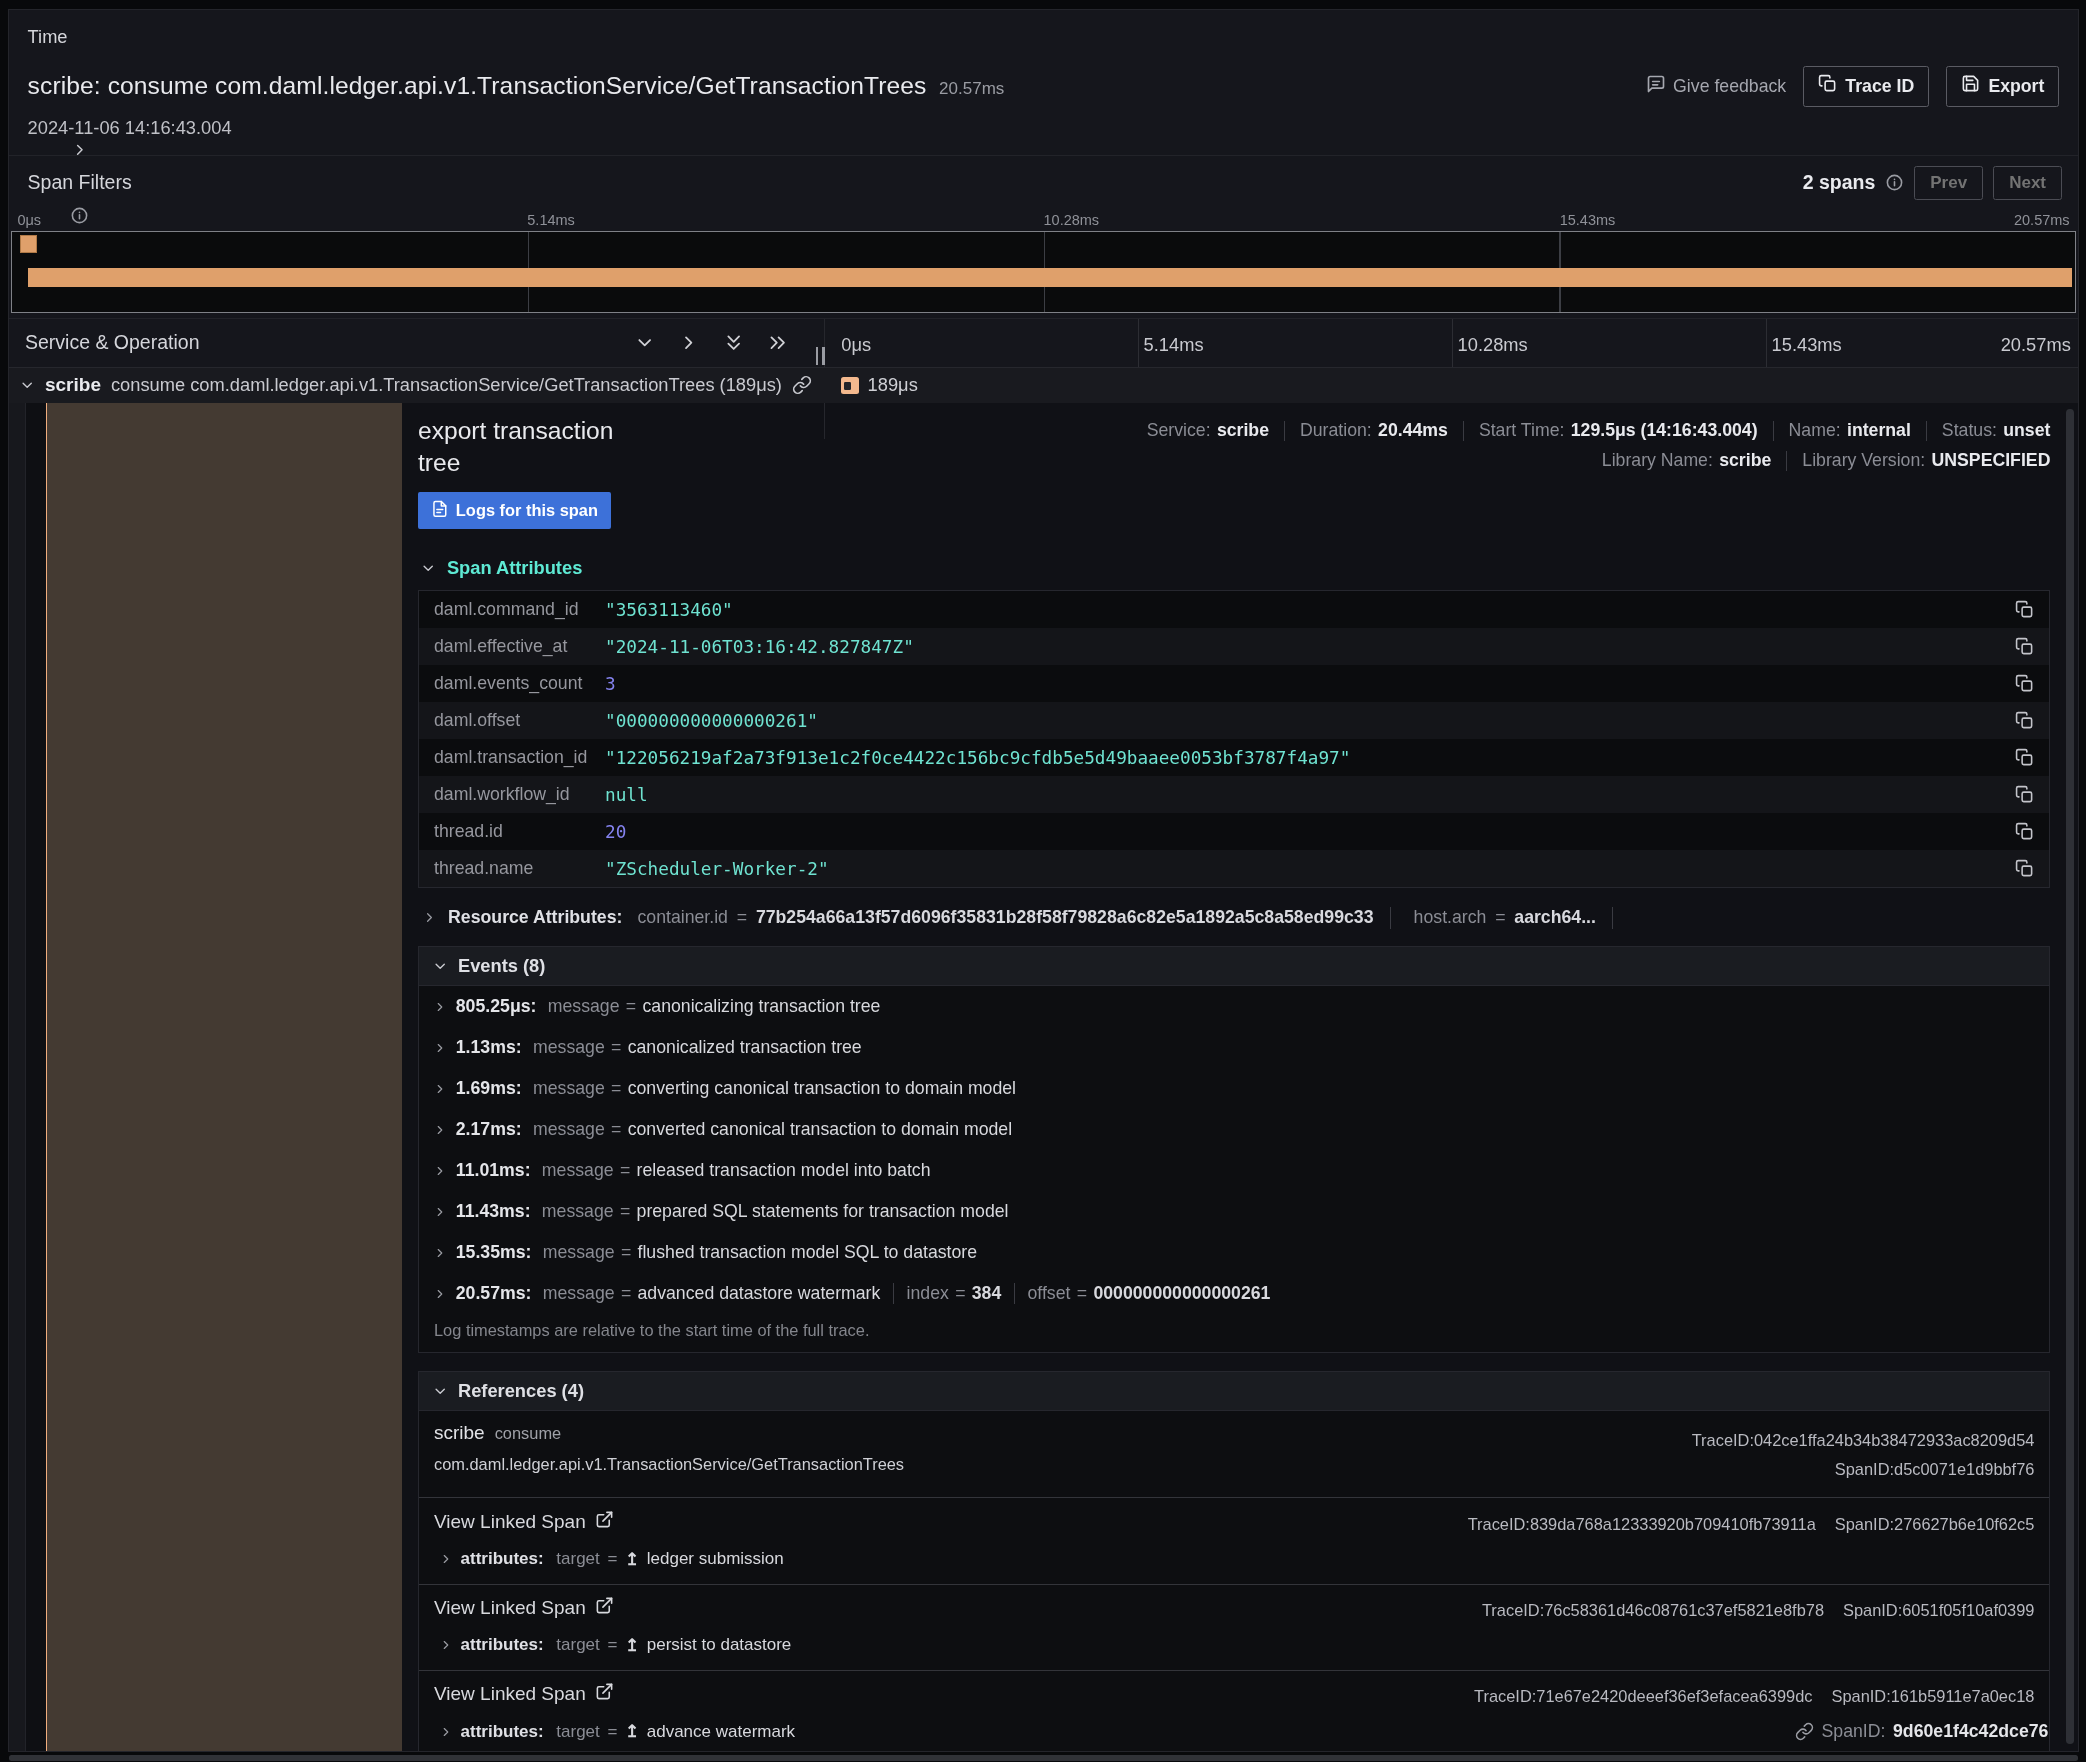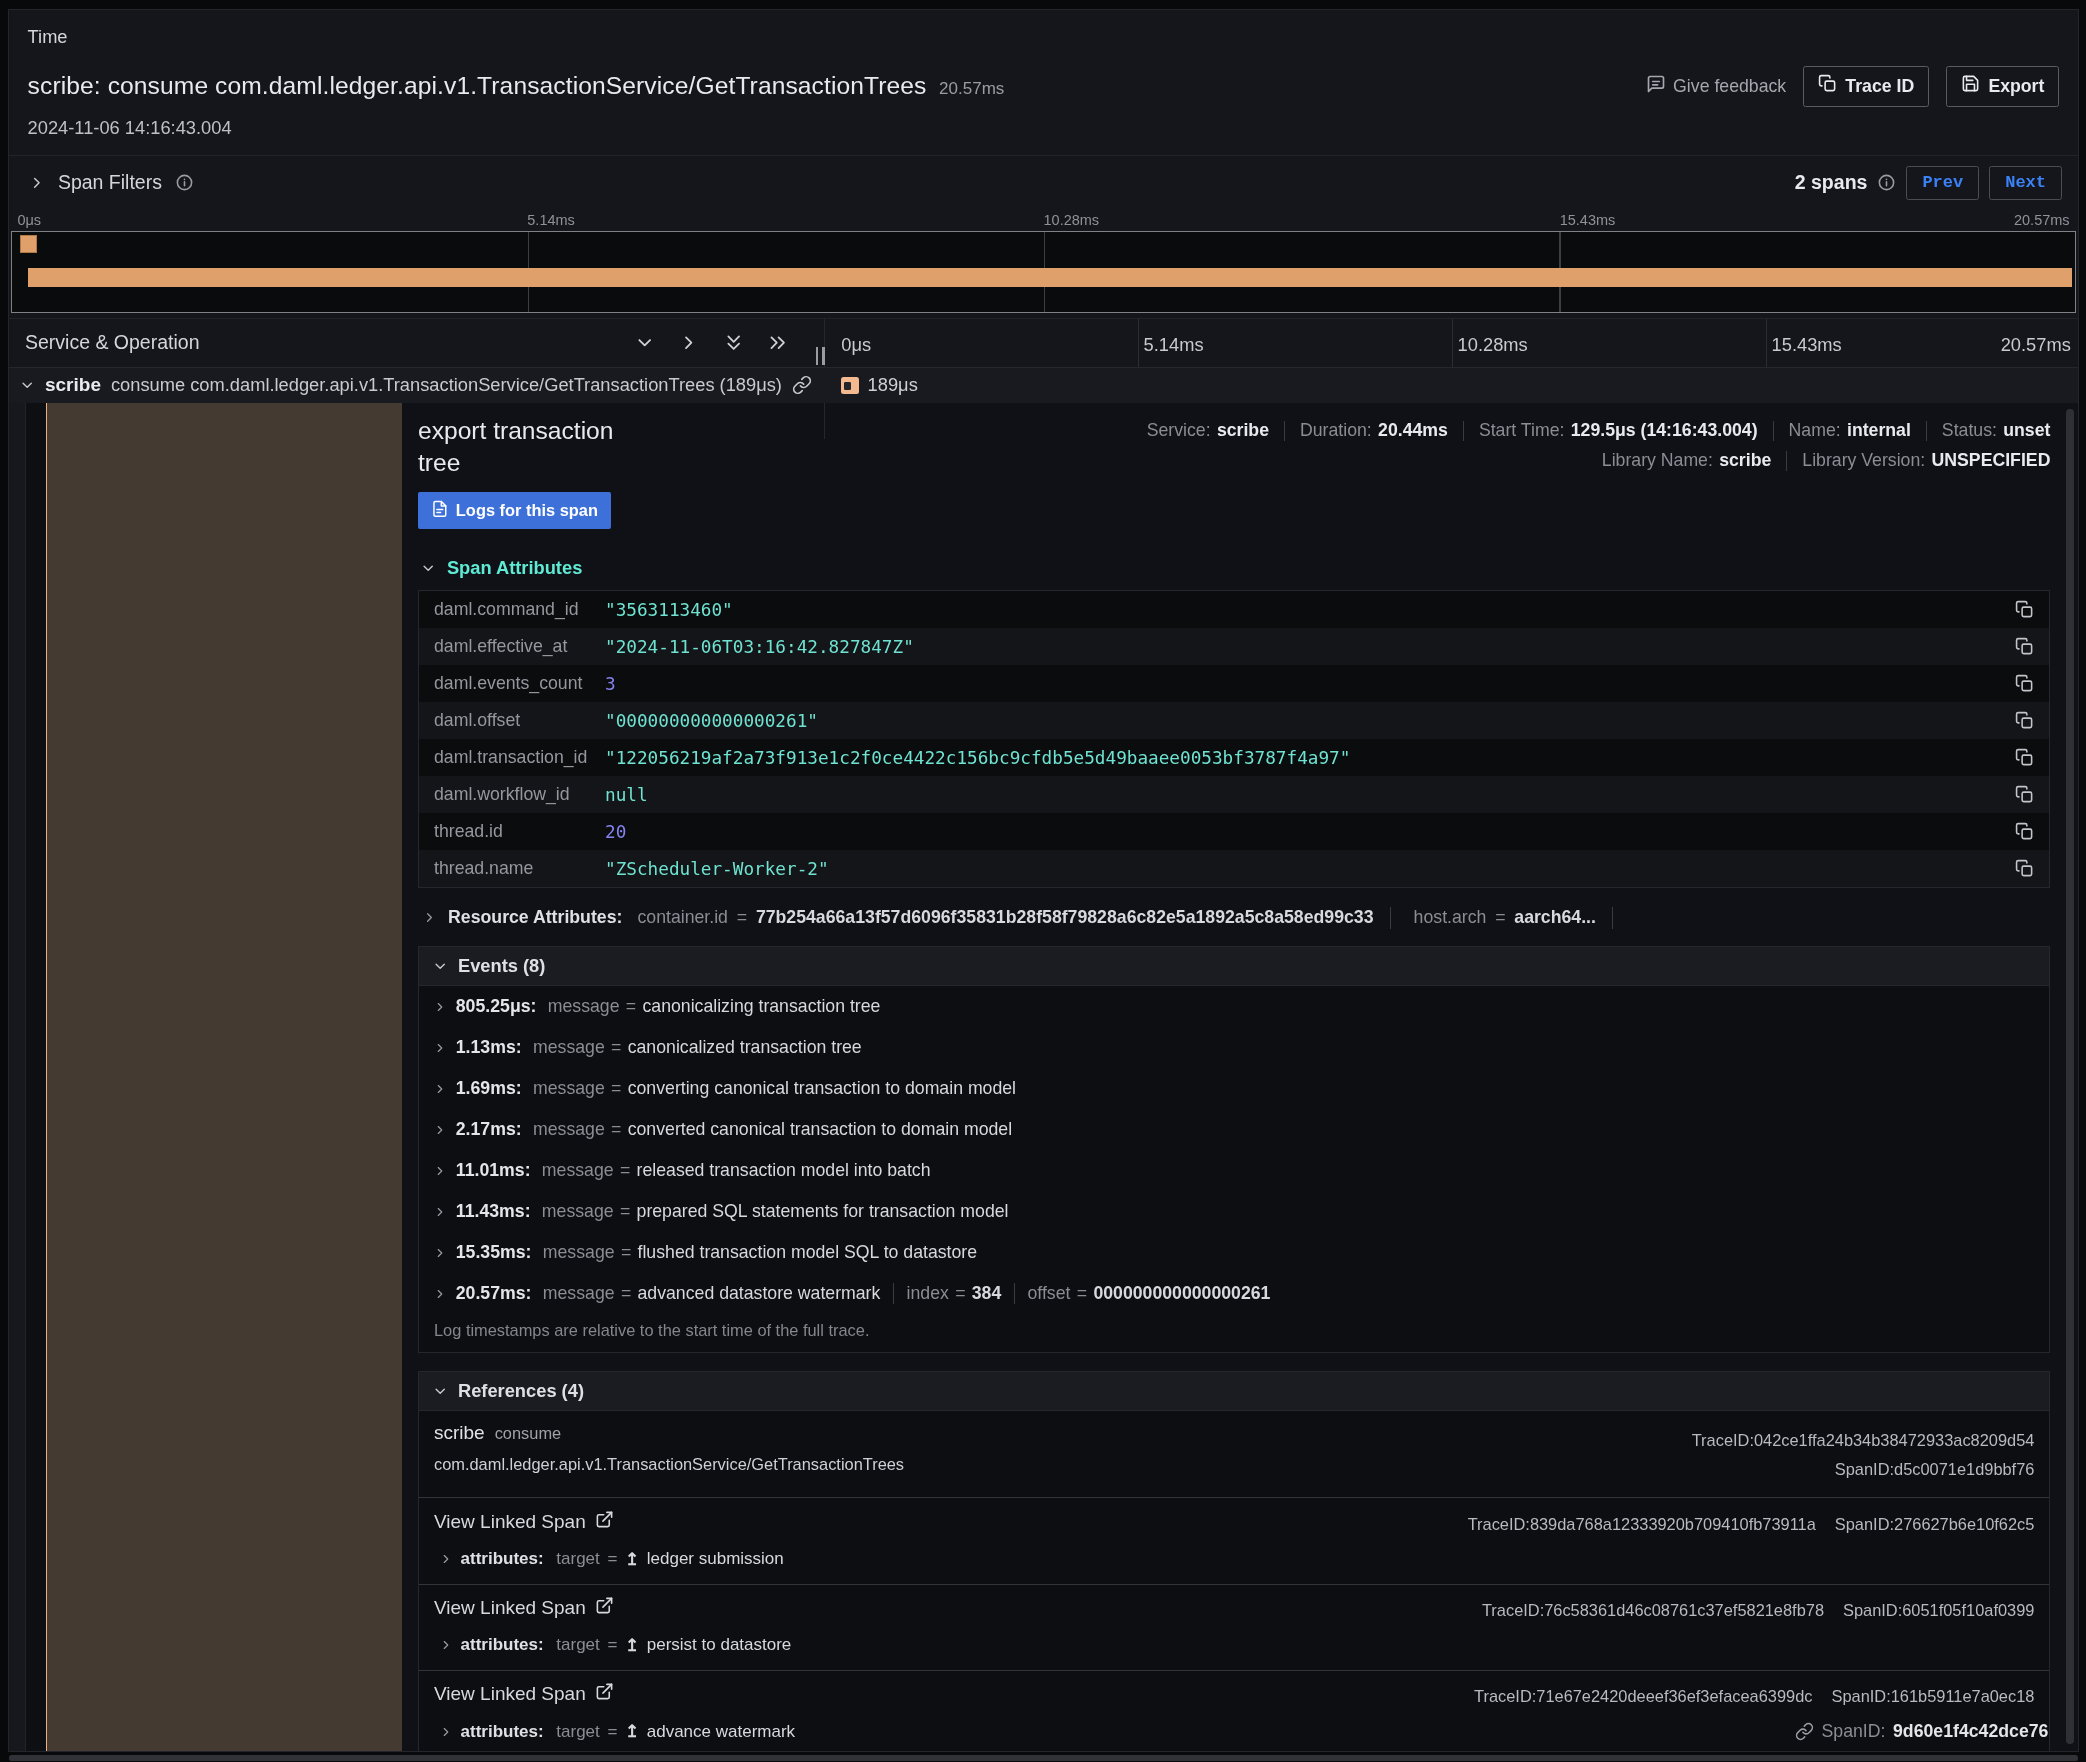--- a/index.html
+++ b/index.html
@@ -28,26 +28,26 @@
   .ghost-btn {
     background:transparent; border:0.6px solid #5a5b63; border-radius:2.5px;
     color:#e9eaee; font-size:17.7px; font-weight:700; font-family:inherit;
     padding:7.6px 14px; display:flex; gap:8.8px; align-items:center; cursor:pointer;
   }
   .sub-ts { margin:10px 0 0 19px; font-size:18.3px; color:#bfc0c6; }
   .hdiv { border-top:0.6px solid #222329; margin-top:16.4px; }
 
   
   .filters-row { display:flex; justify-content:space-between; align-items:center; height:53px; padding:0 16.4px 0 19px; }
-  .sf-left { display:flex; align-items:center; gap:12.6px; font-size:19.5px; color:#d5d6db; }
+  .sf-left { display:flex; align-items:center; gap:12.6px; font-size:19.5px; color:#d5d6db;flex-direction:column; }
   .sf-right { display:flex; align-items:center; gap:10px; }
   .span-count { font-size:19.5px; font-weight:700; color:#e9eaee; }
   .info-ic { color:#9a9ca3; display:flex; }
-  .mini-btn { border:0.6px solid #4b4c54; border-radius:2.5px; background:transparent; color:#3b82f6;
-    font-size:17px; font-weight:700; font-family:Liberation Mono, monospace; padding:6.3px 15px; cursor:pointer; }
+  .mini-btn { border:0.6px solid #4b4c54; border-radius:2.5px; background:transparent; color:#737373;
+    font-size:17px; font-weight:700; font-family:Liberation Sans, sans-serif; padding:6.3px 15px; cursor:pointer; }
 
   
   .minimap-ticks { position:relative; height:21.4px; margin:0 2.5px; font-size:14.5px; color:#8f9198; }
   .mt { position:absolute; top:2.5px; }
   .mt0{left:6.3px;} .mt1{left:25%;} .mt2{left:50%;} .mt3{left:75%;} .mt4{right:6.3px;}
   .minimap-box { position:relative; height:82px; margin:0 2.5px; background:#0a0b0c; border:1.3px solid #7f8187; }
   .mini-grid { position:absolute; top:0; bottom:0; width:1.3px; background:#3c3e44; }
   .mg1{left:25%;} .mg2{left:50%;} .mg3{left:75%;}
   .mini-span1 { position:absolute; left:7.6px; top:3.2px; width:17px; height:17.7px; background:var(--minimap-bar,#dfa06b); border:0.6px solid #b07a47; }
   .mini-span2 { position:absolute; left:15.8px; right:3.2px; top:36px; height:19px; background:var(--minimap-bar,#dfa06b); }

